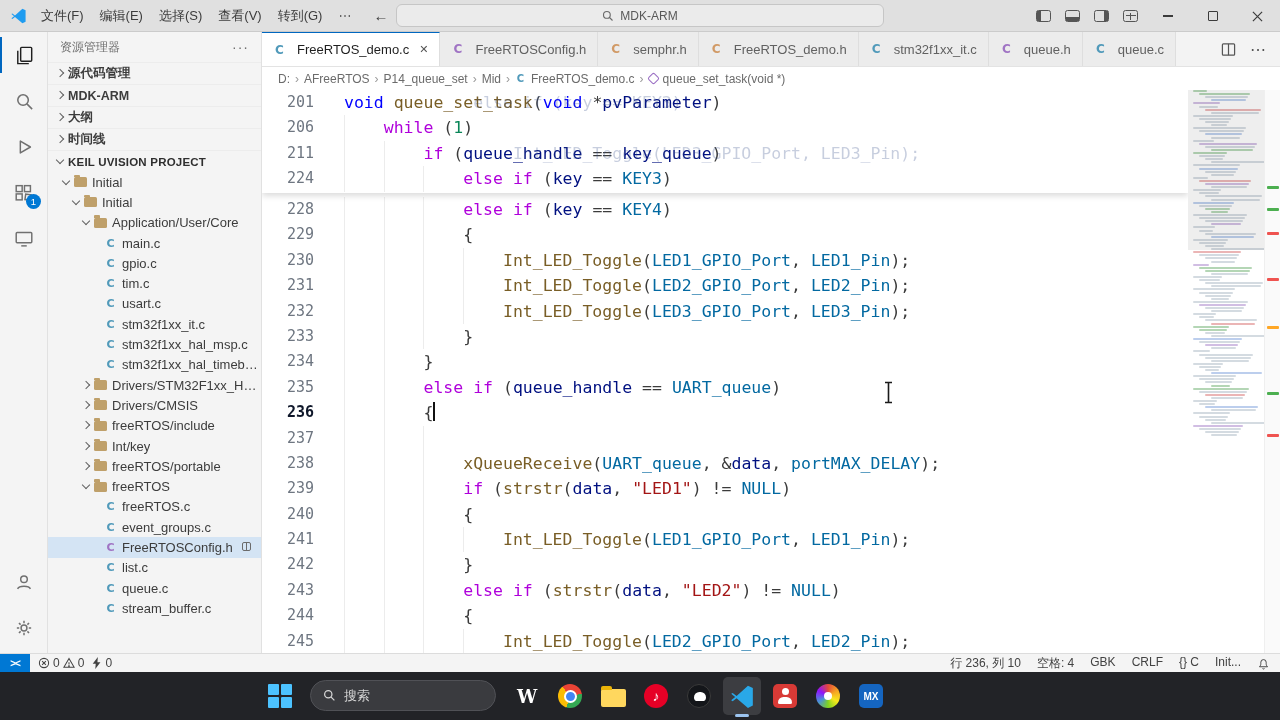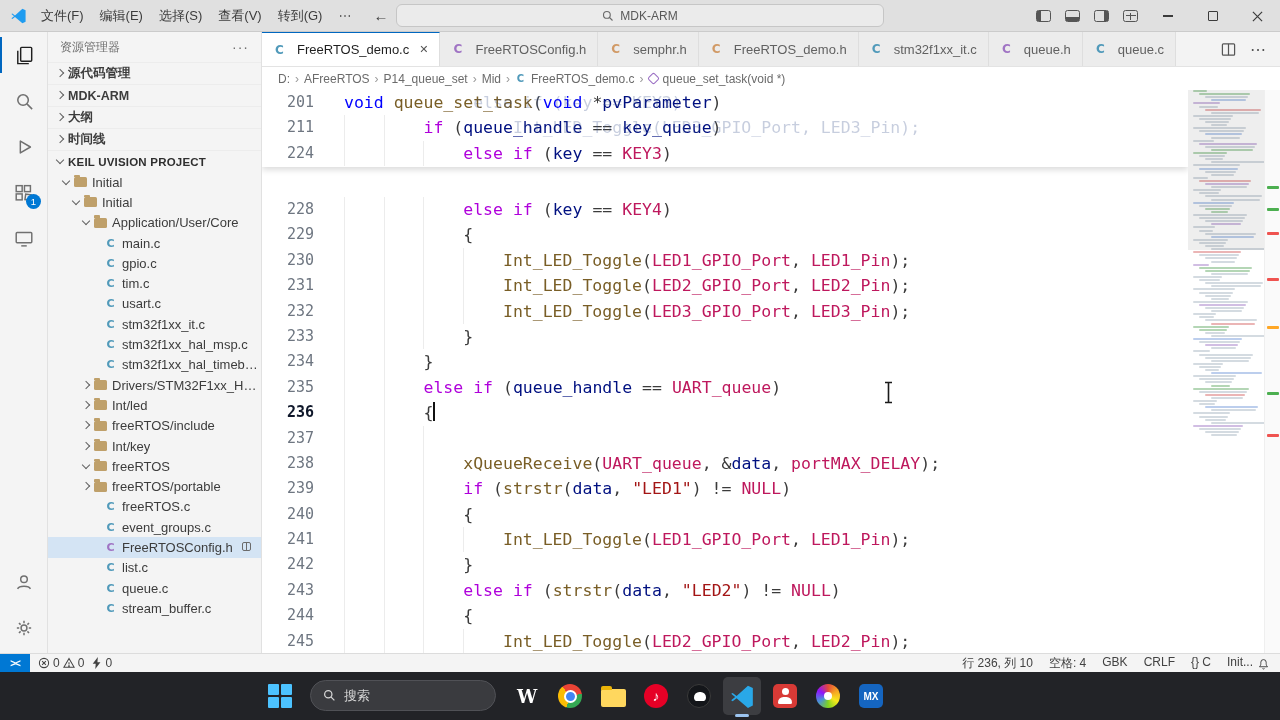--- a/index.html
+++ b/index.html
@@ -87,39 +87,39 @@
   .sticky{position:absolute;top:0;left:0;right:92px;background:#fff;z-index:5;
     box-shadow:0 3px 6px rgba(0,0,0,.14);padding-bottom:1px;}
   .codebody{position:absolute;top:107px;left:0;right:92px;}
   .crow{display:flex;height:25.4px;position:relative;white-space:pre;}
   .ln{width:52px;text-align:right;color:#6e7681;font-size:15px;flex:none;}
   .ln.active{color:#0f172a;font-weight:700;}
   .lnpad{width:30px;flex:none;}
   .txt{white-space:pre;}
   .guide{position:absolute;top:0;bottom:0;width:1px;background:#ececec;}
   .tok.k{color:#AF00DB}.tok.k2{color:#0000FF}.tok.fn{color:#795E26}.tok.v{color:#001080}
-  .tok.c{color:#be185d}.tok.n{color:#098658}.tok.s{color:#A31515}.tok.cm{color:#008000}.tok.p{color:#3B3B3B}
+  .tok.c{color:#0369a1}.tok.n{color:#098658}.tok.s{color:#A31515}.tok.cm{color:#008000}.tok.p{color:#3B3B3B}
   .cursor{display:inline-block;width:2px;height:19px;background:#111;vertical-align:middle;transform:translateY(-2px);}
   .ghost{position:absolute;top:0;color:#39518c;opacity:.28;white-space:pre;}
   .ibeam{position:absolute;left:882px;top:381px;z-index:60;}
 
   
   .minimap{position:absolute;top:0;right:16px;width:76px;bottom:0;background:#fff;z-index:6;}
   .mmbar{position:absolute;height:2px;opacity:.45;border-radius:1px;}
   .mm-slider{position:absolute;left:0;right:0;top:0;height:160px;background:rgba(90,90,90,.10);}
   .overview{position:absolute;top:0;right:0;width:16px;bottom:0;background:#fafafa;border-left:1px solid #efefef;z-index:6;}
   .ovtick{position:absolute;left:2px;width:12px;height:3px;border-radius:1px;}
 
   
   .statusbar{position:absolute;left:0;right:0;top:653px;height:19px;background:#f4f4f4;border-top:1px solid #dcdcdc;
     display:flex;align-items:center;font-size:12px;color:#424242;z-index:45;}
   .remote{height:100%;width:30px;background:#0078d4;color:#fff;display:flex;align-items:center;justify-content:center;
     font-size:10px;font-weight:700;letter-spacing:-1px;flex:none;}
   .st-group{display:flex;align-items:center;gap:3px;margin-left:8px;}
-  .st-right{margin-left:auto;display:flex;align-items:center;gap:4px;padding-right:10px;}
+  .st-right{margin-left:auto;display:flex;align-items:center;gap:16px;padding-right:10px;}
   .st-item{white-space:nowrap;}
 
   
   .taskbar{position:absolute;left:0;top:672px;width:1280px;height:48px;background:#222327;z-index:50;}
   .tb-start{position:absolute;left:268px;top:12px;width:24px;height:24px;display:grid;
     grid-template-columns:11px 11px;grid-template-rows:11px 11px;gap:2px;}
   .tb-start span{background:#4cc2ff;border-radius:1px;}
   .tb-search{position:absolute;left:310px;top:8px;width:186px;height:31px;border-radius:16px;background:#3a3b3f;
     border:1px solid #505156;display:flex;align-items:center;gap:8px;padding-left:12px;color:#d8d8d8;font-size:13px;}
   .tb-apps{position:absolute;left:508px;top:5px;display:flex;gap:5px;}
@@ -319,41 +319,41 @@
         <span class="t-label">stm32f1xx_hal_timebas...</span>
       </div>
       <div class="t-row" style="padding-left: 30px;">
         <span class="chev"></span>
         <span class="fold"></span>
         <span class="t-label">Drivers/STM32F1xx_HAL...</span>
       </div>
       <div class="t-row" style="padding-left: 30px;">
         <span class="chev"></span>
         <span class="fold"></span>
-        <span class="t-label">Int/led</span>
+        <span class="t-label">Drivers/CMSIS</span>
       </div>
       <div class="t-row" style="padding-left: 30px;">
         <span class="chev"></span>
         <span class="fold"></span>
         <span class="t-label">freeRTOS/include</span>
       </div>
       <div class="t-row" style="padding-left: 30px;">
         <span class="chev"></span>
         <span class="fold"></span>
         <span class="t-label">Int/key</span>
+      </div>
+      <div class="t-row" style="padding-left: 30px;">
+        <span class="chev"></span>
+        <span class="fold"></span>
+        <span class="t-label">freeRTOS/portable</span>
       </div>
       <div class="t-row" style="padding-left: 30px;">
         <span class="chev down"></span>
         <span class="fold"></span>
         <span class="t-label">freeRTOS</span>
-      </div>
-      <div class="t-row" style="padding-left: 30px;">
-        <span class="chev"></span>
-        <span class="fold"></span>
-        <span class="t-label">freeRTOS/portable</span>
       </div>
       <div class="t-row" style="padding-left: 40px;">
         <span class="chsp"></span>
         <span class="cico" style="color: rgb(81, 154, 186);">C</span>
         <span class="t-label">freeRTOS.c</span>
       </div>
       <div class="t-row" style="padding-left: 40px;">
         <span class="chsp"></span>
         <span class="cico" style="color: rgb(81, 154, 186);">C</span>
         <span class="t-label">event_groups.c</span>
@@ -455,20 +455,21 @@
       <div class="crow"><span class="guide" style="left: calc(0ch + 82px);"></span><span class="guide" style="left: calc(4ch + 82px);"></span><span class="guide" style="left: calc(8ch + 82px);"></span><span class="ln">239</span><span class="lnpad"></span><span class="txt"><span class="tok p">            </span><span class="tok k">if</span><span class="tok p"> (</span><span class="tok fn">strstr</span><span class="tok p">(</span><span class="tok v">data</span><span class="tok p">, </span><span class="tok s">"LED1"</span><span class="tok p">) != </span><span class="tok c">NULL</span><span class="tok p">)</span></span></div>
       <div class="crow"><span class="guide" style="left: calc(0ch + 82px);"></span><span class="guide" style="left: calc(4ch + 82px);"></span><span class="guide" style="left: calc(8ch + 82px);"></span><span class="ln">240</span><span class="lnpad"></span><span class="txt"><span class="tok p">            </span><span class="tok p">{</span></span></div>
       <div class="crow"><span class="guide" style="left: calc(0ch + 82px);"></span><span class="guide" style="left: calc(4ch + 82px);"></span><span class="guide" style="left: calc(8ch + 82px);"></span><span class="guide" style="left: calc(12ch + 82px);"></span><span class="ln">241</span><span class="lnpad"></span><span class="txt"><span class="tok p">                </span><span class="tok fn">Int_LED_Toggle</span><span class="tok p">(</span><span class="tok c">LED1_GPIO_Port</span><span class="tok p">, </span><span class="tok c">LED1_Pin</span><span class="tok p">);</span></span></div>
       <div class="crow"><span class="guide" style="left: calc(0ch + 82px);"></span><span class="guide" style="left: calc(4ch + 82px);"></span><span class="guide" style="left: calc(8ch + 82px);"></span><span class="ln">242</span><span class="lnpad"></span><span class="txt"><span class="tok p">            </span><span class="tok p">}</span></span></div>
       <div class="crow"><span class="guide" style="left: calc(0ch + 82px);"></span><span class="guide" style="left: calc(4ch + 82px);"></span><span class="guide" style="left: calc(8ch + 82px);"></span><span class="ln">243</span><span class="lnpad"></span><span class="txt"><span class="tok p">            </span><span class="tok k">else</span><span class="tok p"> </span><span class="tok k">if</span><span class="tok p"> (</span><span class="tok fn">strstr</span><span class="tok p">(</span><span class="tok v">data</span><span class="tok p">, </span><span class="tok s">"LED2"</span><span class="tok p">) != </span><span class="tok c">NULL</span><span class="tok p">)</span></span></div>
       <div class="crow"><span class="guide" style="left: calc(0ch + 82px);"></span><span class="guide" style="left: calc(4ch + 82px);"></span><span class="guide" style="left: calc(8ch + 82px);"></span><span class="ln">244</span><span class="lnpad"></span><span class="txt"><span class="tok p">            </span><span class="tok p">{</span></span></div>
       <div class="crow"><span class="guide" style="left: calc(0ch + 82px);"></span><span class="guide" style="left: calc(4ch + 82px);"></span><span class="guide" style="left: calc(8ch + 82px);"></span><span class="guide" style="left: calc(12ch + 82px);"></span><span class="ln">245</span><span class="lnpad"></span><span class="txt"><span class="tok p">                </span><span class="tok fn">Int_LED_Toggle</span><span class="tok p">(</span><span class="tok c">LED2_GPIO_Port</span><span class="tok p">, </span><span class="tok c">LED2_Pin</span><span class="tok p">);</span></span></div>
     </div>
   <div class="sticky" id="sticky">
       <div class="crow"><span class="ln">201</span><span class="lnpad"></span><span class="txt"><span class="tok k2">void</span><span class="tok p"> </span><span class="tok fn">queue_set_task</span><span class="tok p">(</span><span class="tok k2">void</span><span class="tok p"> *</span><span class="tok v">pvParameter</span><span class="tok p">)</span></span><span class="ghost" style="left: calc(13ch + 82px);">else if (key == KEY3)</span></div>
+      <div class="crow"><span class="guide" style="left: calc(0ch + 82px);"></span><span class="ln">206</span><span class="lnpad"></span><span class="txt"><span class="tok p">    </span><span class="tok k">while</span><span class="tok p"> (</span><span class="tok n">1</span><span class="tok p">)</span></span></div>
       <div class="crow"><span class="guide" style="left: calc(0ch + 82px);"></span><span class="guide" style="left: calc(4ch + 82px);"></span><span class="ln">211</span><span class="lnpad"></span><span class="txt"><span class="tok p">        </span><span class="tok k">if</span><span class="tok p"> (</span><span class="tok v">queue_handle</span><span class="tok p"> == </span><span class="tok v">key_queue</span><span class="tok p">)</span></span><span class="ghost" style="left: calc(17ch + 82px);">Int_LED_Toggle(LED3_GPIO_Port, LED3_Pin);</span></div>
       <div class="crow"><span class="guide" style="left: calc(0ch + 82px);"></span><span class="guide" style="left: calc(4ch + 82px);"></span><span class="guide" style="left: calc(8ch + 82px);"></span><span class="ln">224</span><span class="lnpad"></span><span class="txt"><span class="tok p">            </span><span class="tok k">else</span><span class="tok p"> </span><span class="tok k">if</span><span class="tok p"> (</span><span class="tok v">key</span><span class="tok p"> == </span><span class="tok c">KEY3</span><span class="tok p">)</span></span></div>
     </div>
   <div class="minimap" id="minimap">
     <div id="mm-bars">
         <div class="mmbar" style="top: 0px; left: 5px; width: 14px; background: rgb(88, 165, 92);"></div>
         <div class="mmbar" style="top: 3.1px; left: 11px; width: 51px; background: rgb(88, 165, 92);"></div>
         <div class="mmbar" style="top: 6.2px; left: 17px; width: 43px; background: rgb(159, 176, 189);"></div>
         <div class="mmbar" style="top: 9.3px; left: 23px; width: 35px; background: rgb(106, 147, 216);"></div>
         <div class="mmbar" style="top: 12.4px; left: 5px; width: 27px; background: rgb(154, 111, 192);"></div>

